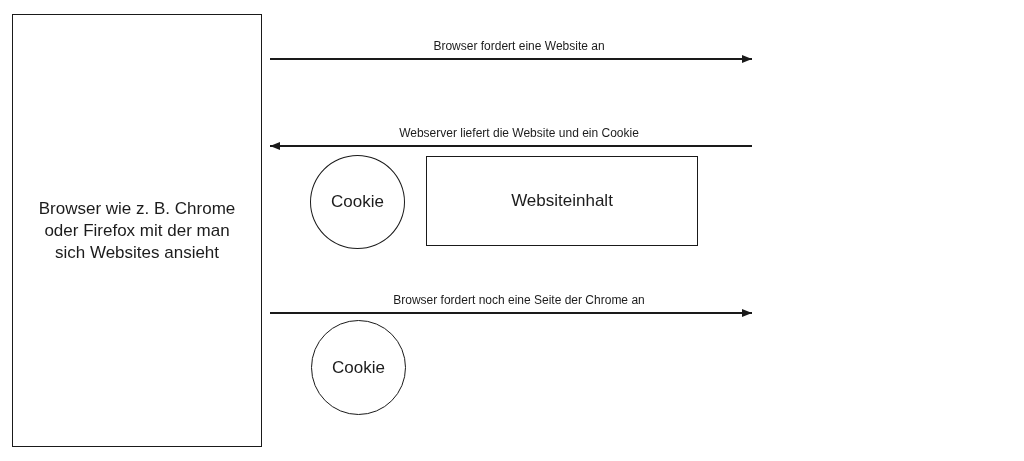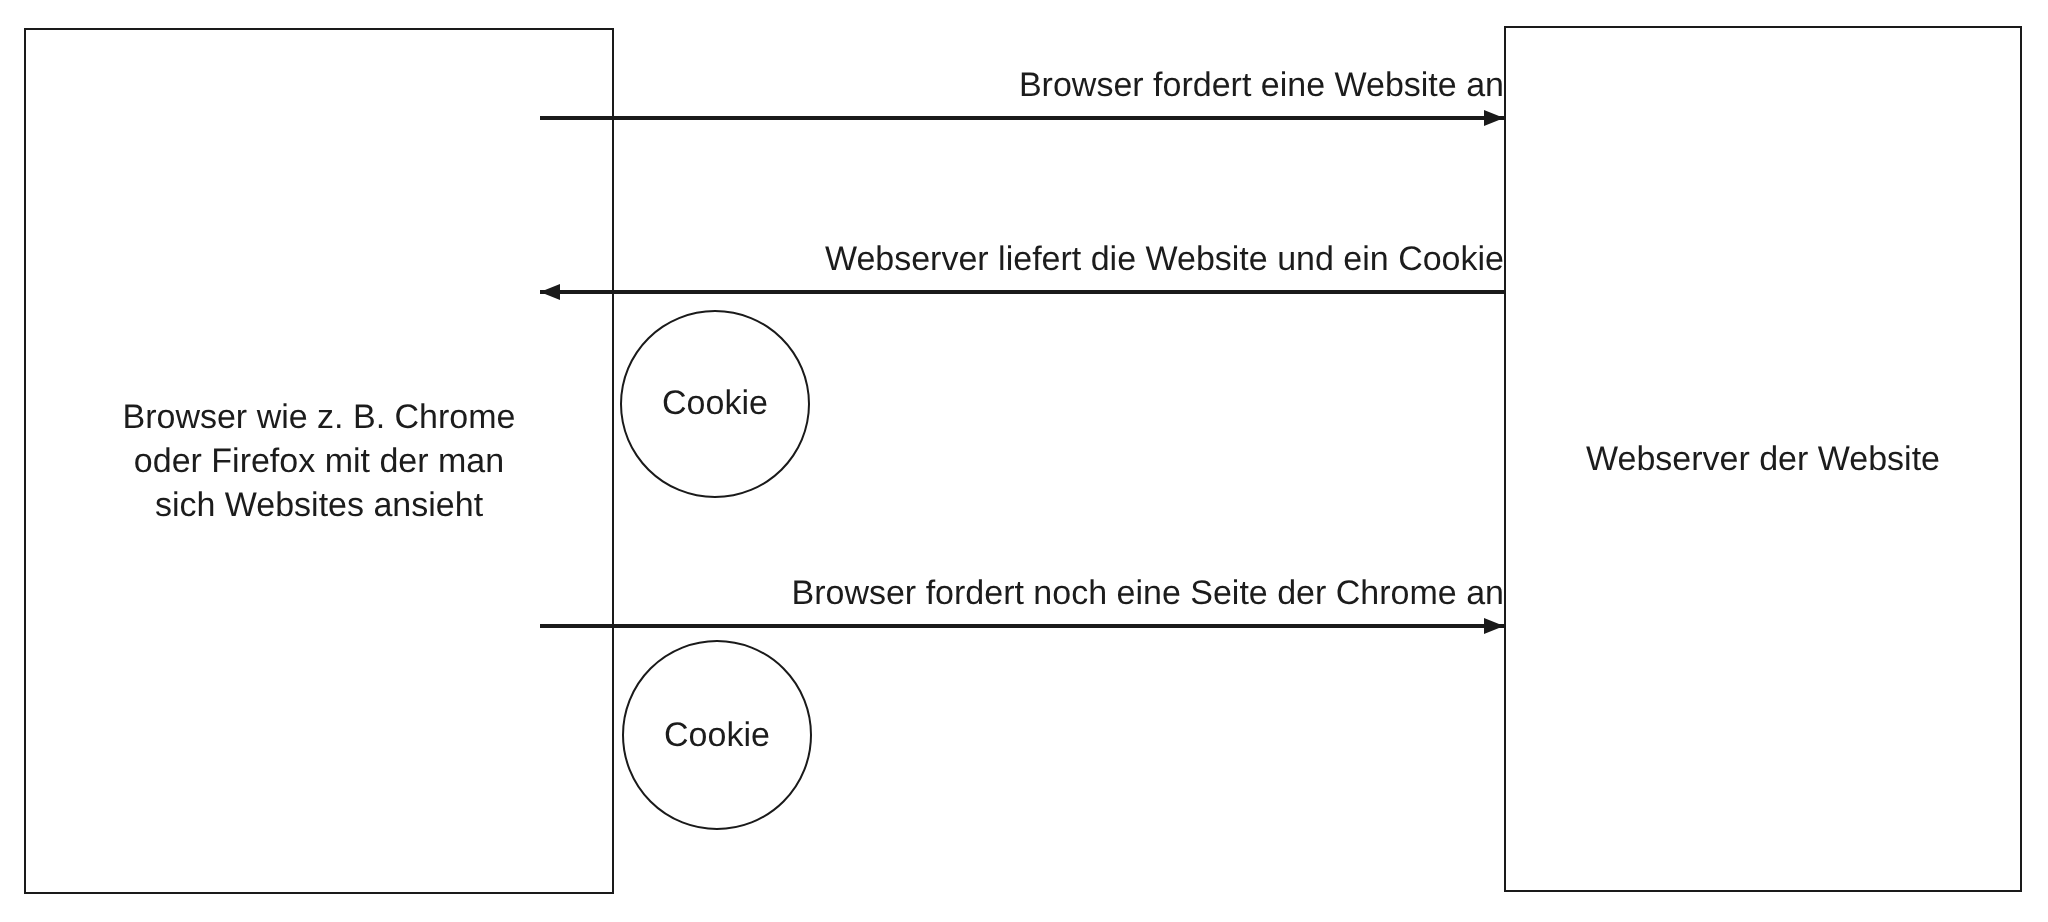--- a/index.html
+++ b/index.html
@@ -19,21 +19,21 @@
   .box {
     position: absolute;
     border: 1.5px solid #1a1a1a;
     background: #ffffff;
     display: flex;
     align-items: center;
     justify-content: center;
     text-align: center;
     box-sizing: border-box;
   }
-  .left-box   { left: 12px;  top: 14px; width: 295px; height: 433px; align-items: center; }
+  .left-box   { left: 12px;  top: 14px; width: 250px; height: 433px; align-items: center; }
   .right-box  { left: 752px; top: 13px; width: 259px; height: 433px; }
   .box-label {
     font-size: 17px;
     line-height: 22px;
     white-space: pre-line;
   }
   .content-box {
     left: 426px; top: 156px; width: 272px; height: 90px;
   }
   .circle {
@@ -85,56 +85,56 @@
     left: 0;
     border-right: 10px solid #1a1a1a;
     border-top: 4.5px solid transparent;
     border-bottom: 4.5px solid transparent;
   }
   .arrow .arrow-label {
     position: absolute;
     left: 16px;
     right: 0;
     bottom: 6px;
-    text-align: right;
-    font-size: 17px;
+    text-align: center;
+    font-size: 12px;
     white-space: nowrap;
   }
 </style>
 </head>
 <body>
 
 <div class="canvas">
 
   <div class="box left-box">
     <span class="box-label">Browser wie z. B. Chrome
 oder Firefox mit der man
 sich Websites ansieht</span>
   </div>
 
-  <div class="box right-box">
-    <span class="box-label">Webserver der Website</span>
-  </div>
 
   <div class="arrow arrow-1">
     <div class="arrow-label">Browser fordert eine Website an</div>
     <div class="line"></div>
     <div class="head head-right"></div>
   </div>
 
   <div class="arrow arrow-2">
     <div class="arrow-label">Webserver liefert die Website und ein Cookie</div>
     <div class="line"></div>
     <div class="head head-left"></div>
   </div>
 
   <div class="circle circle-1">
     <span class="circle-label">Cookie</span>
   </div>
 
+  <div class="box content-box">
+    <span class="content-label">Websiteinhalt</span>
+  </div>
 
   <div class="arrow arrow-3">
     <div class="arrow-label">Browser fordert noch eine Seite der Chrome an</div>
     <div class="line"></div>
     <div class="head head-right"></div>
   </div>
 
   <div class="circle circle-2">
     <span class="circle-label">Cookie</span>
   </div>

